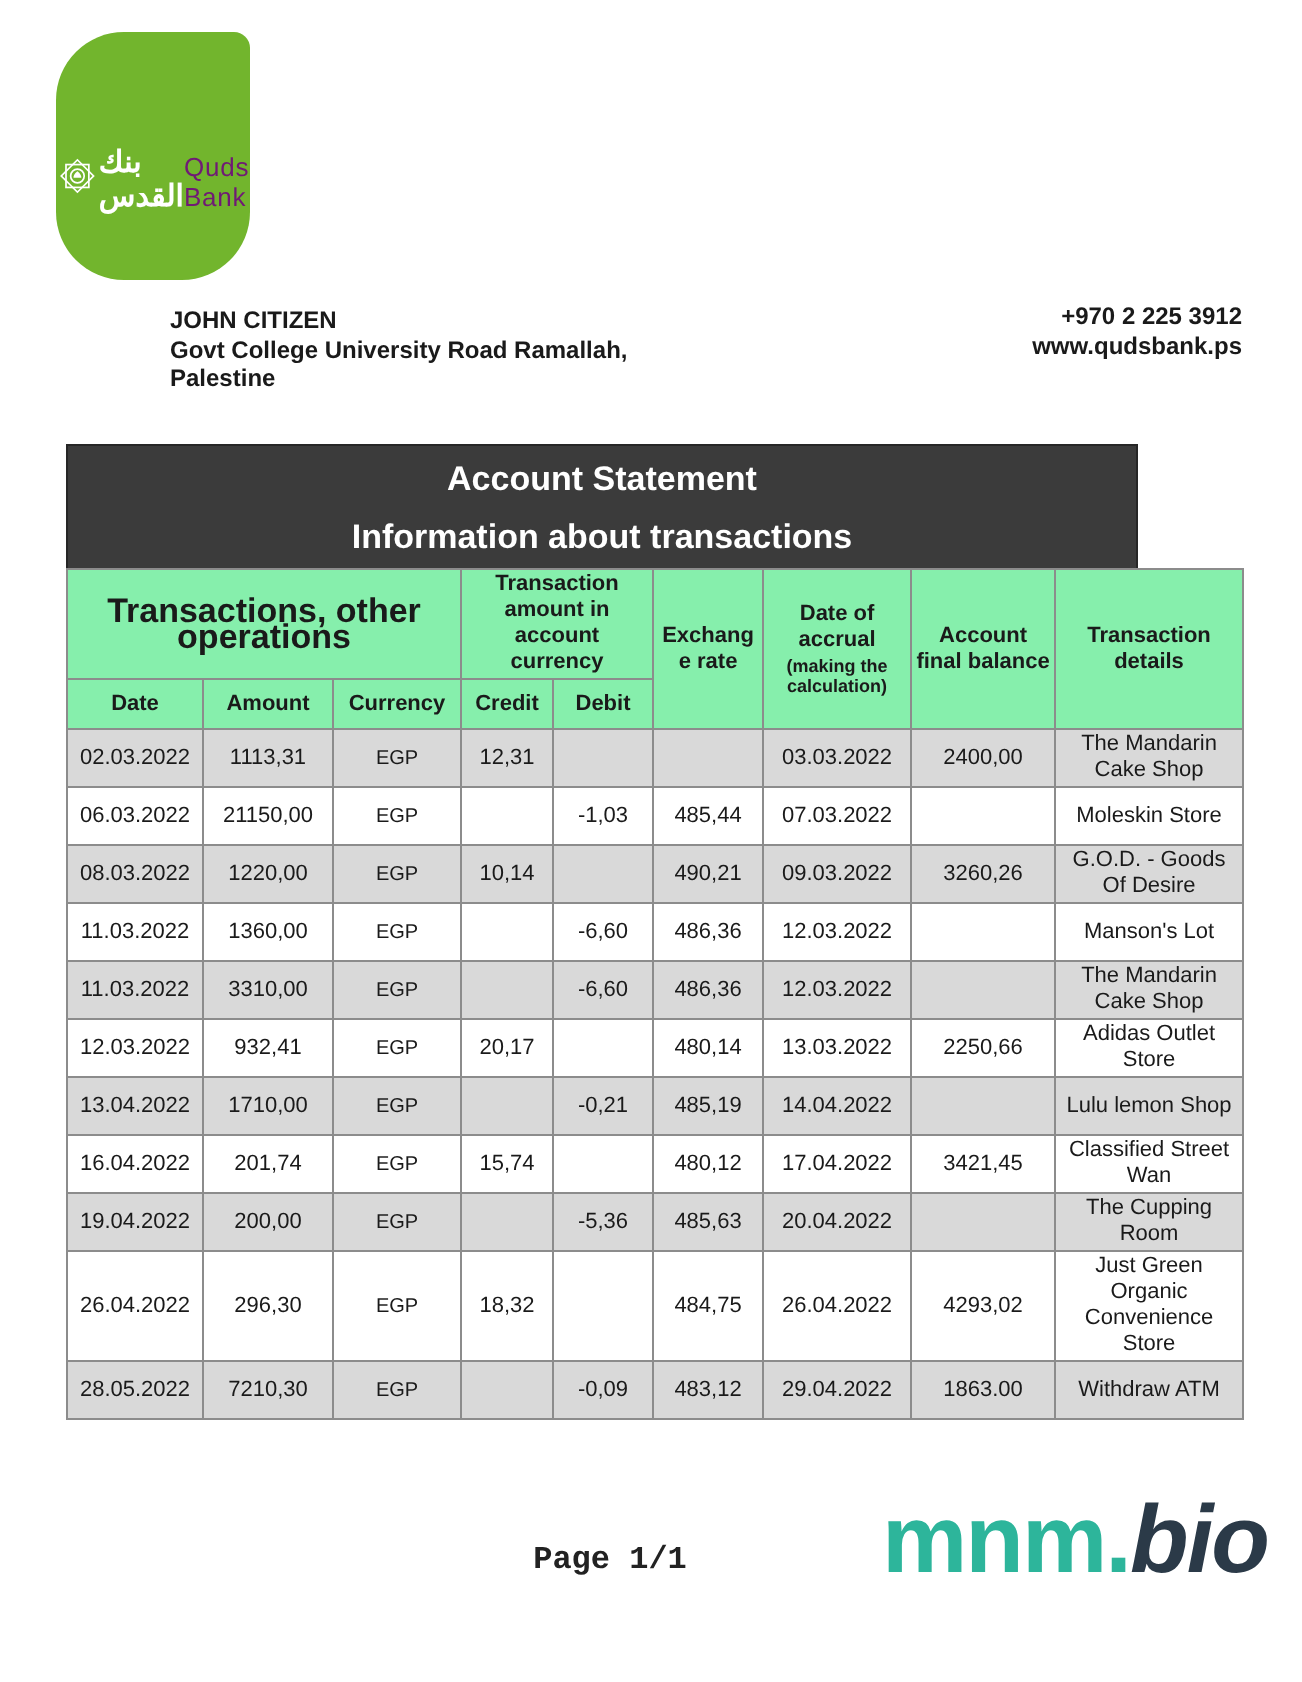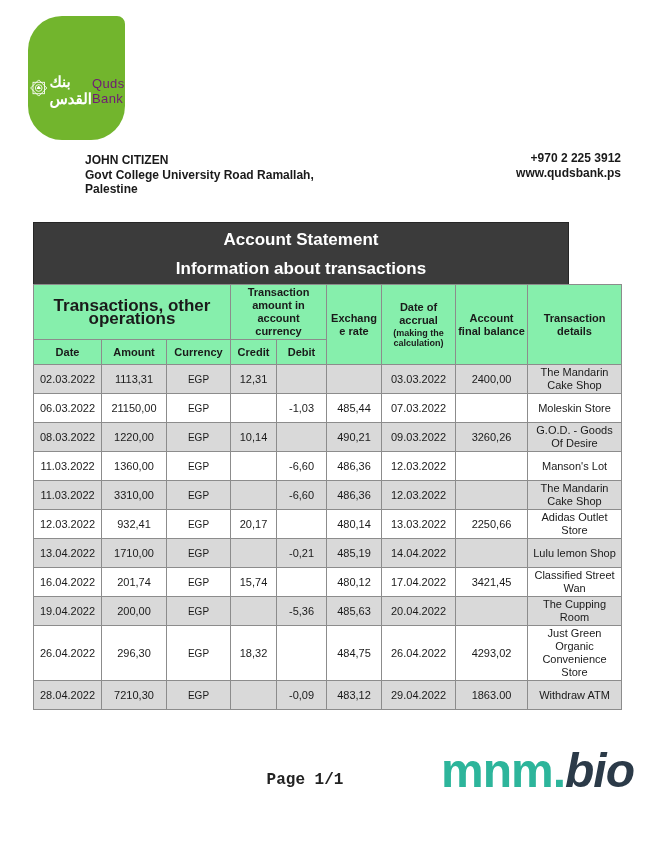--- a/index.html
+++ b/index.html
@@ -243,21 +243,21 @@
     <td class="c-amount">296,30</td>
     <td class="c-currency">EGP</td>
     <td class="c-credit">18,32</td>
     <td class="c-debit"></td>
     <td class="c-exchange">484,75</td>
     <td class="c-accrual">26.04.2022</td>
     <td class="c-balance">4293,02</td>
     <td class="c-details">Just Green Organic Convenience Store</td>
   </tr>
         <tr>
-    <td class="c-date">28.04.2022</td>
+    <td class="c-date">28.05.2022</td>
     <td class="c-amount">7210,30</td>
     <td class="c-currency">EGP</td>
     <td class="c-credit"></td>
     <td class="c-debit">-0,09</td>
     <td class="c-exchange">483,12</td>
     <td class="c-accrual">29.04.2022</td>
     <td class="c-balance">1863.00</td>
     <td class="c-details">Withdraw ATM</td>
   </tr>
       </tbody>

